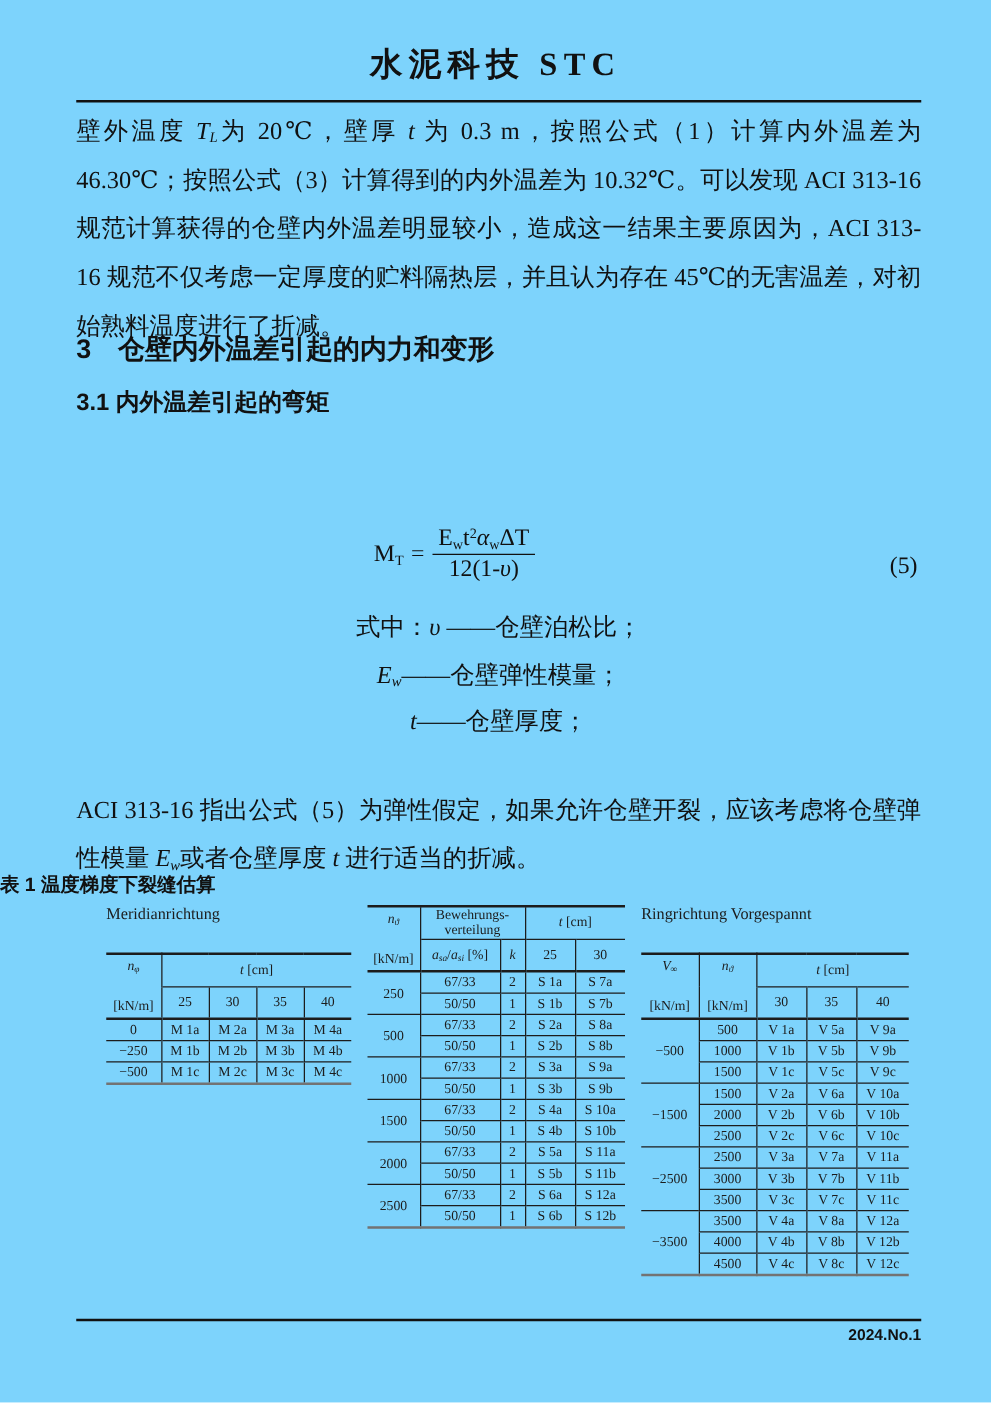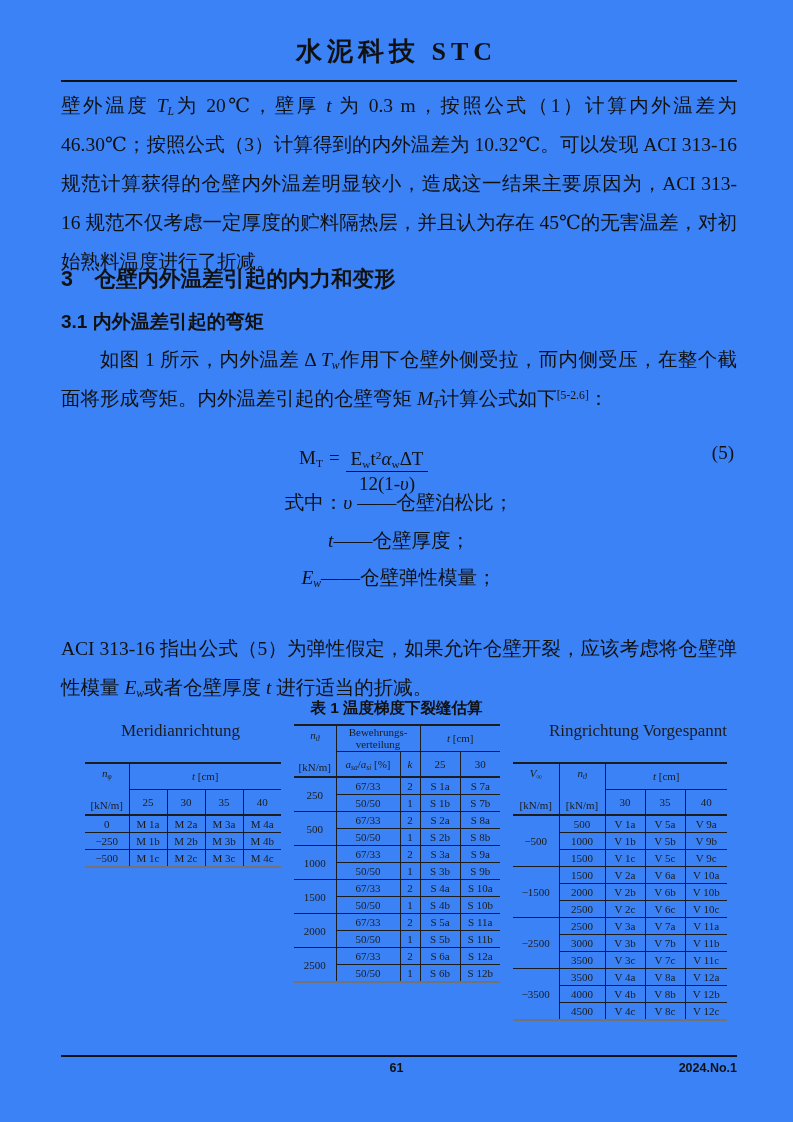--- a/index.html
+++ b/index.html
@@ -1,16 +1,16 @@
 <!DOCTYPE html>
 <html><head>
 <meta charset="utf-8">
 <style>
   html,body{margin:0;padding:0;background:#ffffff;}
-  .page{position:relative;width:793px;height:1122px;background:#3b82f6;color:#111;
+  .page{position:relative;width:793px;height:1122px;background:#7dd3fc;color:#111;
         font-family:"Liberation Serif","DejaVu Serif",serif;overflow:hidden;}
   .abs{position:absolute;}
   
   .journal-title{top:34px;left:0;width:100%;text-align:center;font-size:26px;font-weight:bold;
         letter-spacing:5px;font-family:"Liberation Serif","DejaVu Serif",serif;}
   .header-rule{top:80px;left:61px;width:676px;height:2px;background:#111;}
   
   .body-par{left:61px;width:676px;font-size:19.5px;line-height:39px;text-align:justify;
         text-justify:inter-ideograph;margin:0;}
   .indent{text-indent:2em;}
@@ -20,34 +20,34 @@
   
   .h2{left:61px;top:264px;font-size:21.5px;font-weight:bold;
       font-family:"Liberation Sans","DejaVu Sans",sans-serif;}
   .h3{left:61px;top:309px;font-size:19px;font-weight:bold;
       font-family:"Liberation Sans","DejaVu Sans",sans-serif;}
   
   .formula-row{left:61px;top:420px;width:676px;height:62px;font-size:19px;}
   .frm{position:absolute;left:238px;top:0;display:inline-flex;align-items:center;}
   .lhs{margin-right:6px;}
   .eqsign{margin-right:6px;}
-  .frac{display:inline-flex;flex-direction:column;text-align:center;margin-top:28px;}
+  .frac{display:inline-flex;flex-direction:column;text-align:center;}
   .frac .num{border-bottom:1.5px solid #111;padding:0 5px 1px 5px;}
   .frac .den{padding-top:1px;}
   .eq-no{position:absolute;right:3px;top:22px;font-size:19px;}
   
   .where{left:61px;top:484px;width:676px;}
   .where div{text-align:center;line-height:37.5px;font-size:19.5px;}
   .p3{top:629px;}
   
-  .tbl-caption{top:698px;left:0;width:100%;text-align:center;font-size:15.5px;font-weight:bold;
+  .tbl-caption{top:698px;left:0;width:100%;font-size:15.5px;font-weight:bold;
       font-family:"Liberation Sans","DejaVu Sans",sans-serif;}
   .tables-row{left:85px;top:724px;width:648px;display:flex;gap:13px;align-items:flex-start;}
   .st{font-family:"Liberation Serif",serif;color:#1c1c1c;}
-  .st-title{min-height:33px;font-size:17px;line-height:13px;margin-bottom:5px;margin-left:36px;}
+  .st-title{min-height:33px;font-size:13px;line-height:13px;margin-bottom:5px;}
   .st table{border-collapse:collapse;border-top:2px solid #1c1c1c;border-bottom:2px solid #737373;
       table-layout:fixed;}
   .st th,.st td{border-left:1px solid #1c1c1c;border-top:1px solid #1c1c1c;
       font-weight:normal;font-size:11px;text-align:center;padding:0 2px;height:16px;line-height:12px;}
   .st .c1{border-left:none;}
   .st thead tr:first-child th{border-top:none;}
   .st tbody tr:first-child td{border-top:2px solid #1c1c1c;}
   .st th .hw{display:flex;flex-direction:column;justify-content:center;min-height:24px;}
   .st th .hw.sp{justify-content:space-between;min-height:44px;padding:3px 0;}
   .st thead tr:nth-child(2) th{height:20px;margin-top:28px;}
@@ -65,38 +65,37 @@
 <div class="page">
 
   <div class="abs journal-title">水泥科技 STC</div>
   <div class="abs header-rule"></div>
 
   <p class="abs body-par" style="top:86px;"><span>壁外温度 </span><span class="var">T</span><sub class="var">L</sub><span>为 20℃，壁厚 </span><span class="var">t</span><span> 为 0.3 m，按照公式（1）计算内外温差为 46.30℃；按照公式（3）计算得到的内外温差为 10.32℃。可以发现 ACI 313-16 规范计算获得的仓壁内外温差明显较小，造成这一结果主要原因为，ACI 313-16 规范不仅考虑一定厚度的贮料隔热层，并且认为存在 45℃的无害温差，对初始熟料温度进行了折减。</span></p>
 
   <div class="abs h2">3　仓壁内外温差引起的内力和变形</div>
   <div class="abs h3">3.1 内外温差引起的弯矩</div>
 
-  <p class="abs body-par indent" style="top:340px;"><span>如图 1 所示，内外温差 Δ </span><span class="var">T</span><sub class="var">w</sub><span>作用下仓壁外侧受拉，而内侧受压，在整个截面将形成弯矩。内外温差引起的仓壁弯矩 </span><span class="var">M</span><sub class="var">T</sub><span>计算公式如下</span><sup>[5-2.6]</sup><span>：</span></p>
 
   <div class="abs formula-row">
     <span class="frm">
       <span class="lhs"><span>M</span><sub>T</sub></span>
       <span class="eqsign">=</span>
       <span class="frac">
         <span class="num"><span>E</span><sub>w</sub><span>t</span><sup>2</sup><span class="var">α</span><sub>w</sub><span>ΔT</span></span>
         <span class="den"><span>12(1-</span><span class="var">υ</span><span>)</span></span>
       </span>
     </span>
     <span class="eq-no">(5)</span>
   </div>
 
   <div class="abs where">
     <div><span>式中：</span><span class="var">υ</span><span> ——仓壁泊松比；</span></div>
+    <div><span class="var">E</span><sub class="var">w</sub><span>——仓壁弹性模量；</span></div>
     <div><span class="var">t</span><span>——仓壁厚度；</span></div>
-    <div><span class="var">E</span><sub class="var">w</sub><span>——仓壁弹性模量；</span></div>
   </div>
 
   <p class="abs body-par p3"><span>ACI 313-16 指出公式（5）为弹性假定，如果允许仓壁开裂，应该考虑将仓壁弹性模量 </span><span class="var">E</span><sub class="var">w</sub><span>或者仓壁厚度 </span><span class="var">t</span><span> 进行适当的折减。</span></p>
 
   <div class="abs tbl-caption">表 1 温度梯度下裂缝估算</div>
 
   <div class="abs tables-row">
     <div class="st">
       <div class="st-title">
           <div>Meridianrichtung</div>
@@ -431,16 +430,15 @@
               <td>V 4c</td>
               <td>V 8c</td>
               <td>V 12c</td>
             </tr>
           </tbody>
         </table>
     </div>
   </div>
 
   <div class="abs footer-rule"></div>
-  <div class="abs page-num">61</div>
   <div class="abs issue">2024.No.1</div>
 
 </div>
 
 </body></html>

